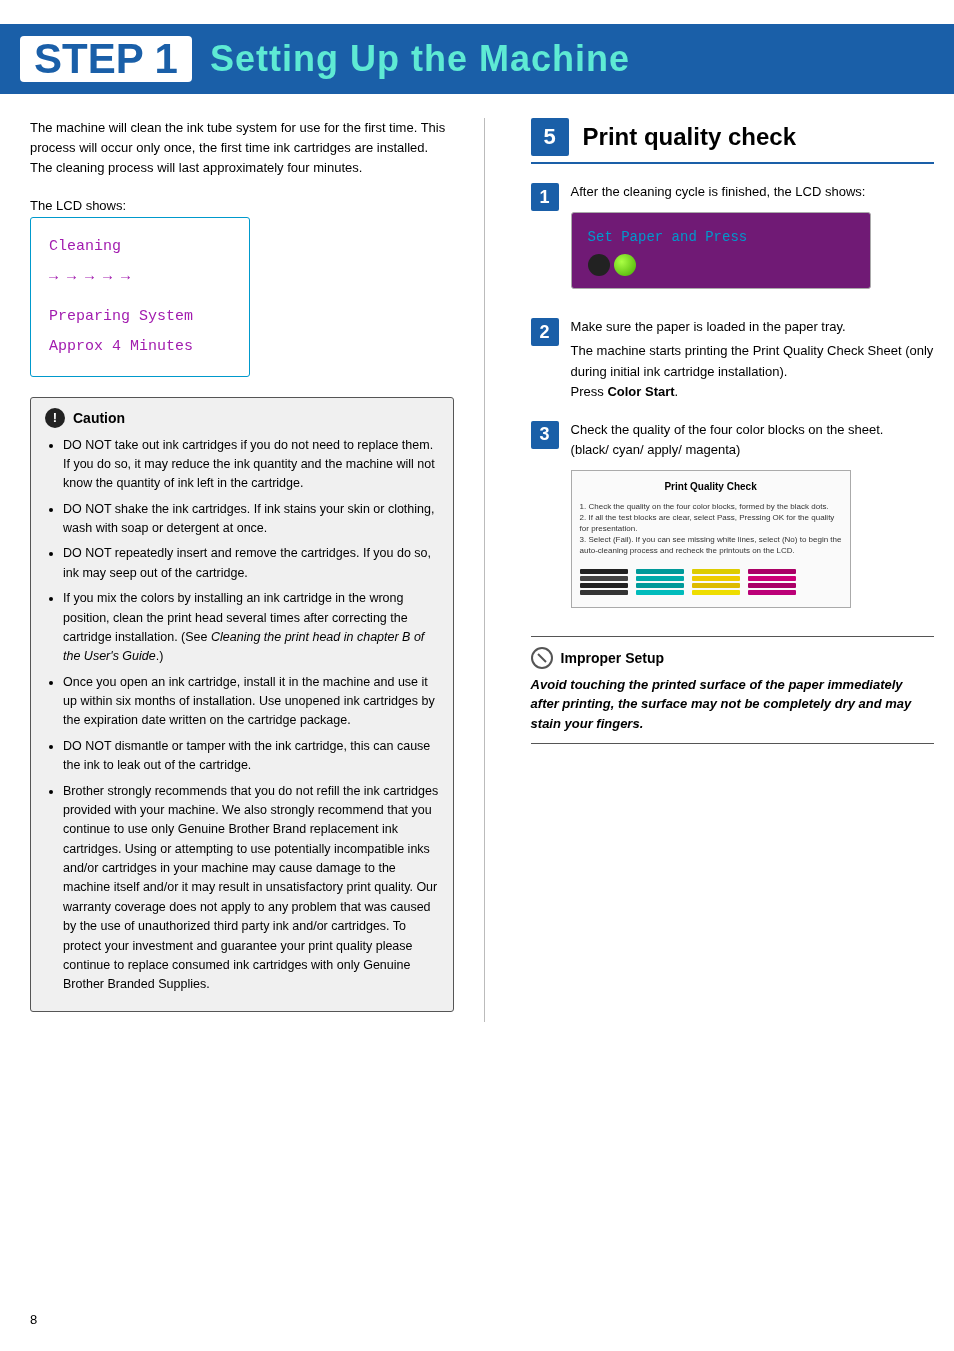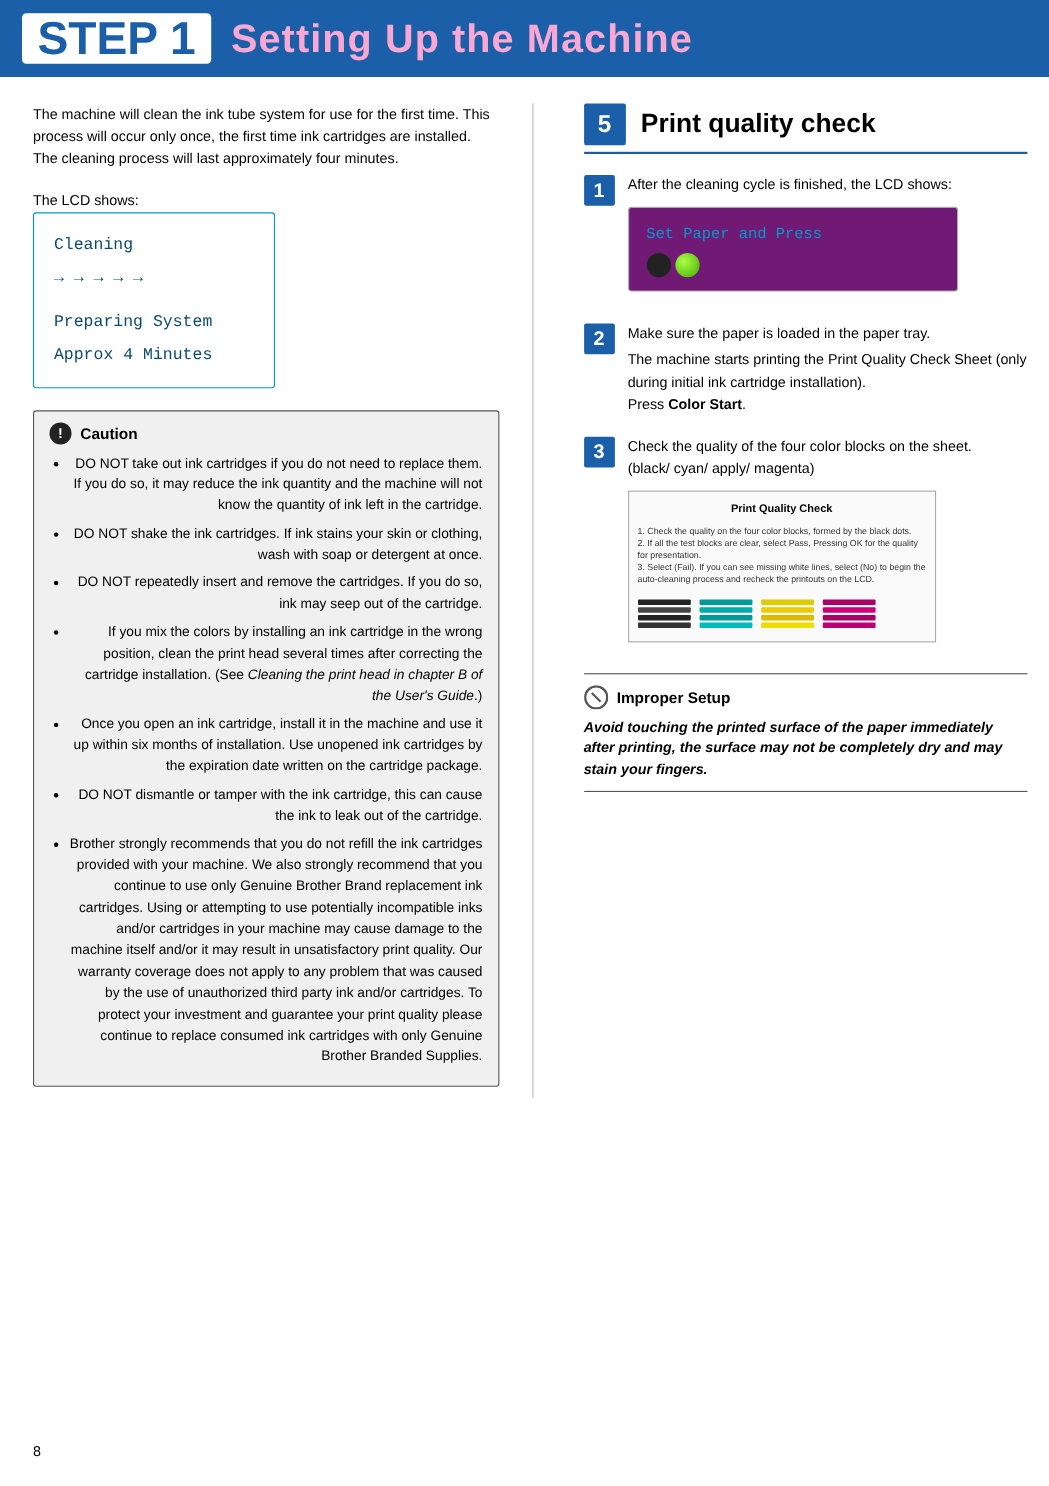--- a/index.html
+++ b/index.html
@@ -12,33 +12,34 @@
       min-height: 1351px;
     }
 
     
     .header {
       background: #1a5fa8;
       display: flex;
       align-items: center;
       padding: 10px 20px;
       min-height: 70px;
+      margin-top: 24px;
     }
     .header-step {
       background: #fff;
       color: #1a5fa8;
       font-size: 42px;
       font-weight: 900;
       padding: 2px 14px;
       margin-right: 18px;
       border-radius: 4px;
       line-height: 1;
     }
     .header-title {
-      color: #f9a8d4;
+      color: #5eead4;
       font-size: 36px;
       font-weight: bold;
       letter-spacing: 1px;
     }
 
     
     .page-body {
       display: flex;
       gap: 16px;
       padding: 24px 20px 24px 30px;
@@ -65,21 +66,21 @@
       border: 1.5px solid #0099cc;
       border-radius: 3px;
       padding: 14px 18px;
       margin: 0 0 20px 0;
       background: #fff;
       display: inline-block;
       min-width: 220px;
     }
     .lcd-text {
       font-family: 'Courier New', monospace;
-      color: #0c4a6e;
+      color: #a21caf;
       font-size: 15px;
       line-height: 2;
     }
 
     
     .caution-box {
       border: 1.5px solid #555;
       border-radius: 3px;
       background: #f0f0f0;
       padding: 10px 14px;
@@ -107,21 +108,20 @@
       flex-shrink: 0;
     }
     .caution-list {
       list-style: disc;
       padding-left: 18px;
       font-size: 12.5px;
       line-height: 1.55;
     }
     .caution-list li {
       margin-bottom: 6px;
-      text-align: right;
     }
 
     
     .section-header {
       display: flex;
       align-items: center;
       gap: 14px;
       border-bottom: 2px solid #1a5fa8;
       padding-bottom: 6px;
       margin-bottom: 18px;

